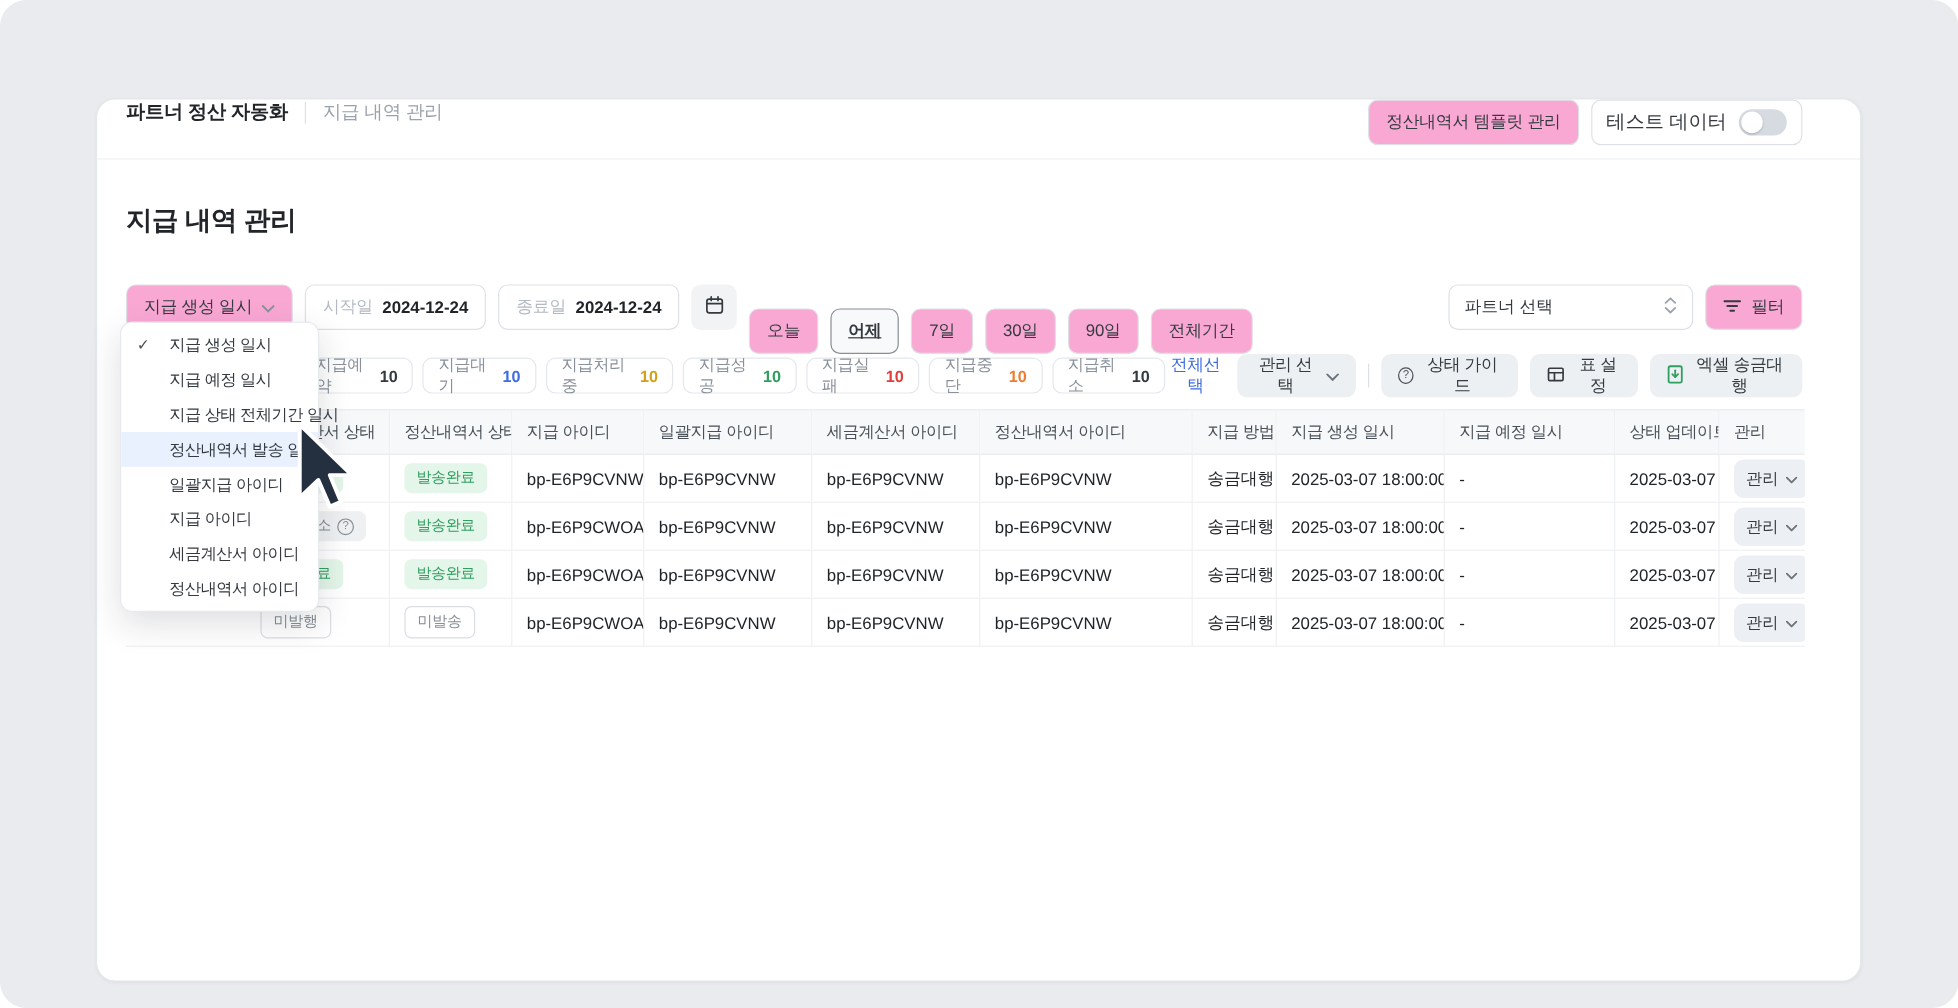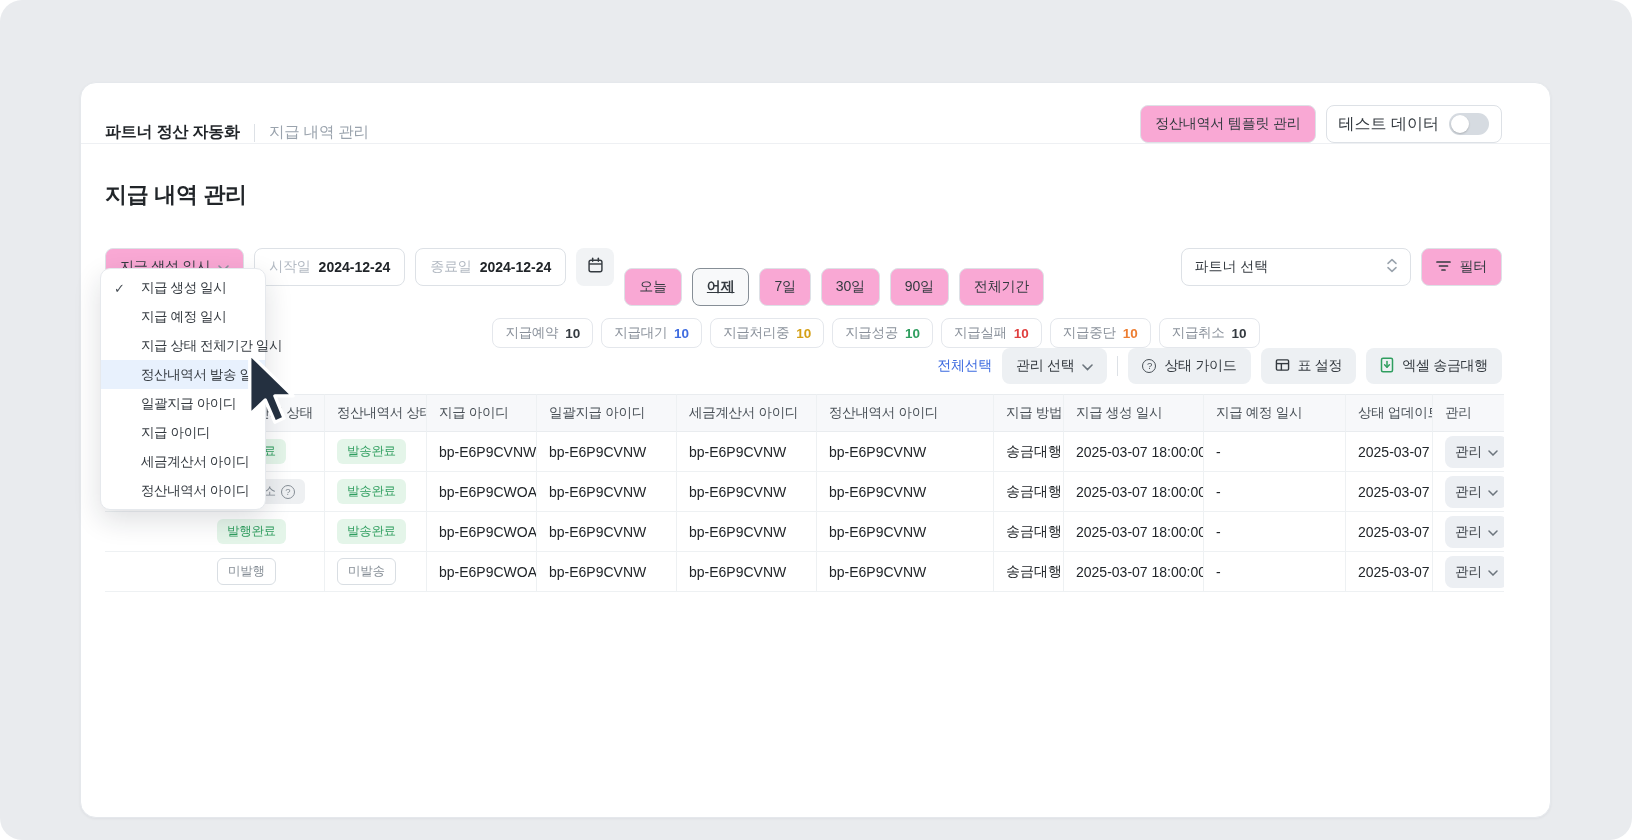--- a/index.html
+++ b/index.html
@@ -4,21 +4,21 @@
 <style>
   * { margin:0; padding:0; box-sizing:border-box; }
   html,body { width:1632px; height:840px; }
   body { font-family:"Liberation Sans","DejaVu Sans",sans-serif; background:#fff; }
   .stage { position:relative; width:1632px; height:840px; background:#e9ebee; border-radius:22px; overflow:hidden; }
 
   
   .card { position:absolute; left:80px; top:82px; width:1471px; height:736px;
           background:#fff; border:1px solid #e5e8ec; border-radius:16px;
           box-shadow:0 1px 3px rgba(16,24,40,.05); }
-  .card-header { height:61px; display:flex; align-items:flex-end; justify-content:space-between;
+  .card-header { height:50px; display:flex; align-items:flex-start; justify-content:space-between;
                  padding:0 48px 0 24px; border-bottom:1px solid #eef0f3; }
   .hdr-left { display:flex; align-items:center; gap:14px; }
   .app-title { font-size:16px; font-weight:bold; color:#212529; letter-spacing:-.2px; }
   .hdr-divider { width:1px; height:18px; background:#dde1e6; }
   .breadcrumb { font-size:15.5px; color:#9aa3ad; letter-spacing:-.2px; }
   .hdr-right { display:flex; align-items:center; gap:10px; }
 
   .btn { display:inline-flex; align-items:center; justify-content:center; gap:8px;
          height:38px; padding:0 14px; background:#f9a8d4; border:1px solid #dde1e6;
          border-radius:8px; font-size:14px; color:#343a40; cursor:pointer; white-space:nowrap;
@@ -36,26 +36,26 @@
   .filter-row { margin-top:18px; display:flex; align-items:center; gap:10px; }
   .date-field { display:inline-flex; align-items:center; gap:8px; height:38px; padding:0 14px;
                 border:1px solid #dde1e6; border-radius:8px; font-size:14px; }
   .date-field .lbl { color:#b3bac3; letter-spacing:-.2px; }
   .date-field .val { color:#212529; font-weight:600; letter-spacing:0; }
   .icon-btn { width:38px; height:38px; border:none; border-radius:8px; background:#f1f3f5;
               display:inline-flex; align-items:center; justify-content:center; cursor:pointer; }
   .quick-btn { min-width:46px;margin-top:40px; }
   .quick-btn.selected { border:1.5px solid #868e96; background:#f8f9fa; font-weight:600;text-decoration:underline; }
   .spacer { flex:1; }
-  .select-box { width:230px; justify-content:space-between; display:inline-flex; align-items:center;
+  .select-box { width:204px; justify-content:space-between; display:inline-flex; align-items:center;
                 height:38px; padding:0 12px; border:1px solid #dde1e6; border-radius:8px;
                 font-size:14px; color:#343a40; cursor:pointer; }
 
   
-  .chips-row { margin-top:12px; display:flex; align-items:center;flex-direction:column; }
+  .chips-row { display:flex; align-items:center; }
   .chips { display:flex; align-items:center; gap:8px; padding-left:145px; }
   .chip { display:inline-flex; align-items:center; gap:7px; height:30px; padding:0 12px;
           border:1px solid #e4e7ec; border-radius:8px; background:#fff; font-size:13.5px; cursor:pointer; }
   .chip .c-lbl { color:#8a919b; letter-spacing:-.3px; }
   .chip .c-cnt { font-weight:600; }
   .toolbar { margin-left:auto; display:flex; align-items:center; gap:10px; }
   .link-btn { font-size:14px; color:#3f6ce0; background:none; border:none; cursor:pointer; font-family:inherit; letter-spacing:-.3px; }
   .gray-btn { display:inline-flex; align-items:center; gap:8px; height:36px; padding:0 14px;
               background:#edf0f3; border:none; border-radius:8px; font-size:14px; color:#343a40;
               cursor:pointer; font-family:inherit; letter-spacing:-.3px; }

